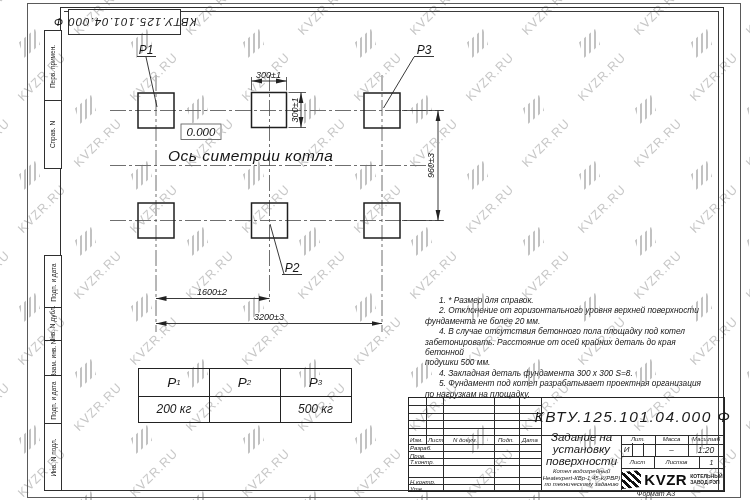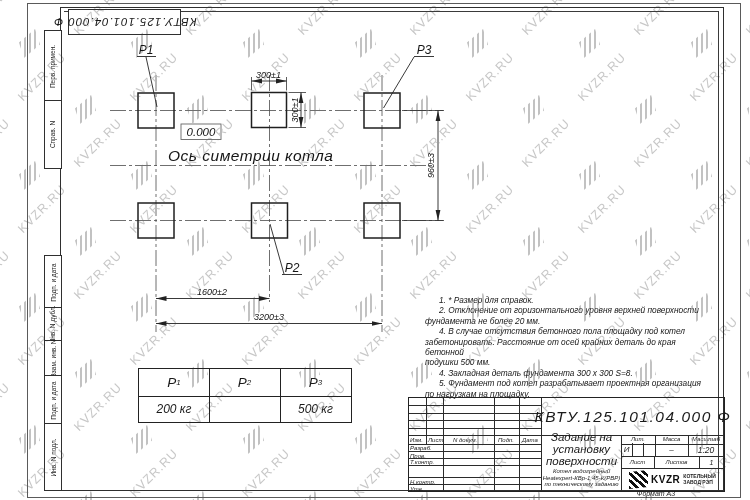--- a/index.html
+++ b/index.html
@@ -31,21 +31,21 @@
   .tb{left:408px;top:397px;width:315px;height:93px;border:1.4px solid #222;background:transparent;font-style:italic;}
   .tb .vl,.tb .hl{position:absolute;background:#2b2b2b;}
   .tb .vl{width:1px;}
   .tb .hl{height:1px;}
   .tb .lbl{position:absolute;font-size:6px;color:#1c1c1c;white-space:nowrap;}
   .tb .cc{position:absolute;display:flex;align-items:center;justify-content:center;white-space:nowrap;}
   .docnum{left:133px;top:0;width:182px;height:37px;font-size:15.5px;letter-spacing:1.5px;font-weight:500;}
   .tname{left:133px;top:34px;width:79px;height:34px;flex-direction:column;font-size:11.5px;line-height:12px;}
   .tsub{left:133px;top:68px;width:79px;height:24px;flex-direction:column;font-size:6px;line-height:6.6px;}
   .kvzr-mark{width:19px;height:17px;background:repeating-linear-gradient(45deg,#101010 0 2.6px,#fff 2.6px 5px);transform:skewY(-6deg);}
-  .kvzr-name{font-size:10px;font-weight:700;font-style:normal;letter-spacing:.5px;color:#0d0d0d;}
+  .kvzr-name{font-size:15px;font-weight:700;font-style:normal;letter-spacing:.5px;color:#0d0d0d;}
   .kvzr-org{font-size:5px;line-height:5.6px;font-style:normal;font-weight:700;color:#1a1a1a;}
   .format{left:616px;top:490px;width:80px;text-align:center;font-size:7px;font-style:italic;}
   
   .wm-text,.wm-logo{position:absolute;mix-blend-mode:darken;pointer-events:none;}
   .wm-text{color:#c7c7c7;font-size:12.5px;letter-spacing:1px;transform:rotate(-45deg);white-space:nowrap;}
   .wm-logo{width:21px;height:15px;background:repeating-linear-gradient(115deg,#c2c2c2 0 2.8px,transparent 2.8px 6px);transform:rotate(-40deg) skewX(-22deg);}
   svg text{font-family:"Liberation Sans",sans-serif;font-style:italic;fill:#151515;}
 </style>
 </head>
 <body>

